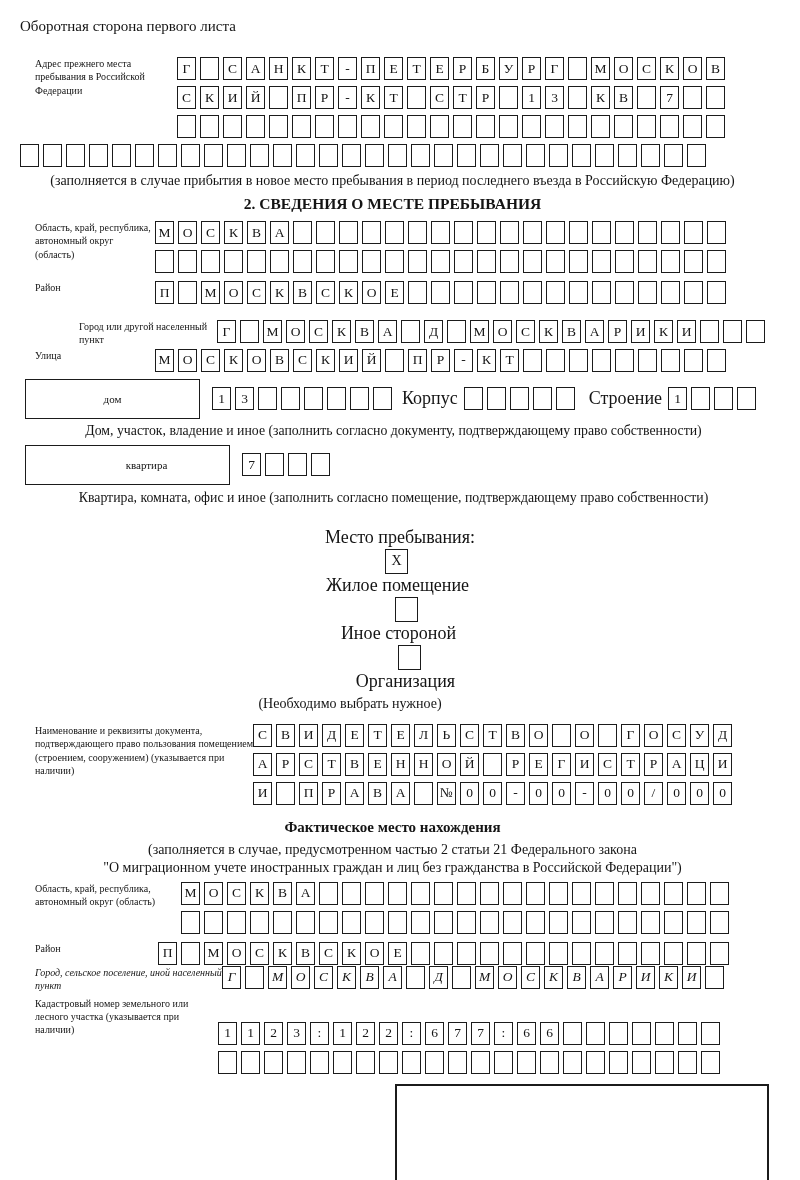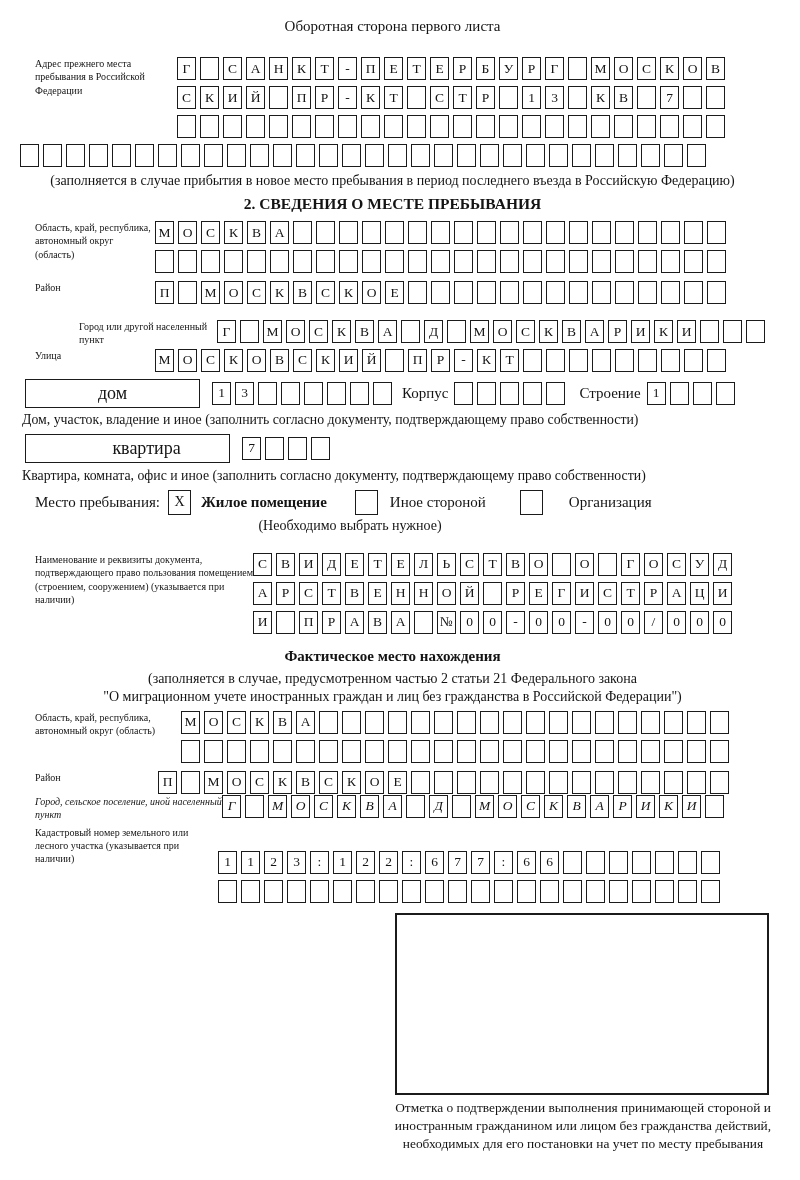--- a/index.html
+++ b/index.html
@@ -4,41 +4,41 @@
 <style>
   html,body{margin:0;padding:0;background:#fff;}
   body{
     width:800px;height:1180px;
     font-family:"Liberation Serif", "DejaVu Serif", serif;
     color:#141414;
     position:relative;
     font-size:15px;
   }
   .page{padding:18px 35px 0 20px;box-sizing:border-box;}
-  .hdr{ text-align:center; font-size:15px; margin-bottom:22px;}
+  .hdr{ text-align:left; font-size:15px; margin-bottom:22px;}
   .row{display:flex;align-items:flex-start;}
   .lblcol{font-size:10px;line-height:1.34;flex:0 0 auto;padding-left:15px;box-sizing:border-box;}
   .boxcol{flex:0 0 auto;}
   .boxrow{display:flex;gap:4px;margin-bottom:6px;}
   .cell{
     flex:0 0 auto;width:17px;height:21px;
     border:1.6px solid #1b1b1b;
     display:flex;align-items:center;justify-content:center;
     font-size:13.5px;background:#fff;
   }
   .note{font-size:14px;text-align:center;margin:2px 0 6px 0;}
-  .note-left{font-size:13.8px;text-align:left;margin:2px 0 6px 2px;}
+  .note-left{font-size:13.8px;text-align:center;margin:2px 0 6px 2px;}
   .title{font-weight:bold;font-size:15.5px;text-align:center;margin:6px 0 8px 0;}
   .subtitle{font-weight:bold;font-size:15px;text-align:center;margin:14px 0 6px 0;}
   .widebox{
-    border:1.6px solid #1b1b1b;height:29px;
+    border:1.6px solid #1b1b1b;height:40px;
     display:flex;align-items:center;justify-content:center;
-    font-size:18px;box-sizing:border-box;background:#fff;flex:0 0 auto;
+    font-size:11px;box-sizing:border-box;background:#fff;flex:0 0 auto;
   }
-  .inline-lbl{font-size:15px;line-height:23px;flex:0 0 auto;}
+  .inline-lbl{font-size:18px;line-height:23px;flex:0 0 auto;}
   .cb{
     flex:0 0 auto;width:21px;height:23px;border:1.6px solid #1b1b1b;
     display:flex;align-items:center;justify-content:center;font-size:14px;background:#fff;
   }
   .stamp{
     margin:10px 0 0 375px;width:370px;height:178px;
     border:2px solid #1b1b1b;background:#fff;
   }
   .stamp-caption{
     margin:4px 0 0 368px;width:390px;
@@ -356,34 +356,34 @@
 
   <div class="row" style="margin-top:5px;align-items:center;">
     <div class="widebox" style="width:205px;margin-left:5px;padding-left:38px;">квартира</div>
     <div class="boxrow mb0" style="margin-left:12px;">
         <span class="cell">7</span>
         <span class="cell"></span>
         <span class="cell"></span>
         <span class="cell"></span>
       </div>
   </div>
-  <div class="note-left" style="margin-top:5px;">Квартира, комната, офис и иное (заполнить согласно документу, подтверждающему право собственности)</div>
-
-  <div class="row" style="margin-top:6px;align-items:center;">
+  <div class="note-left" style="margin-top:5px;">Квартира, комната, офис и иное (заполнить согласно помещение, подтверждающему право собственности)</div>
+
+  <div class="row" style="margin-top:20px;align-items:center;flex-direction:column;">
     <span class="inline-lbl" style="margin-left:15px;">Место пребывания:</span>
     <span class="cb" style="margin-left:8px;">X</span>
-    <span class="inline-lbl" style="margin-left:10px;font-weight:bold;">Жилое помещение</span>
+    <span class="inline-lbl" style="margin-left:10px;">Жилое помещение</span>
     <span class="cb" style="margin-left:28px;"></span>
     <span class="inline-lbl" style="margin-left:12px;">Иное стороной</span>
     <span class="cb" style="margin-left:34px;"></span>
     <span class="inline-lbl" style="margin-left:26px;">Организация</span>
   </div>
   <div class="note" style="width:660px;margin-top:3px;">(Необходимо выбрать нужное)</div>
 
-  <div class="row" style="margin-top:19px;">
+  <div class="row" style="margin-top:12px;">
     <div class="lblcol" style="width:233px;">Наименование и реквизиты документа, подтверждающего право пользования помещением (строением, сооружением) (указывается при наличии)</div>
     <div class="boxcol">
       <div class="boxrow">
           <span class="cell">С</span>
           <span class="cell">В</span>
           <span class="cell">И</span>
           <span class="cell">Д</span>
           <span class="cell">Е</span>
           <span class="cell">Т</span>
           <span class="cell">Е</span>

